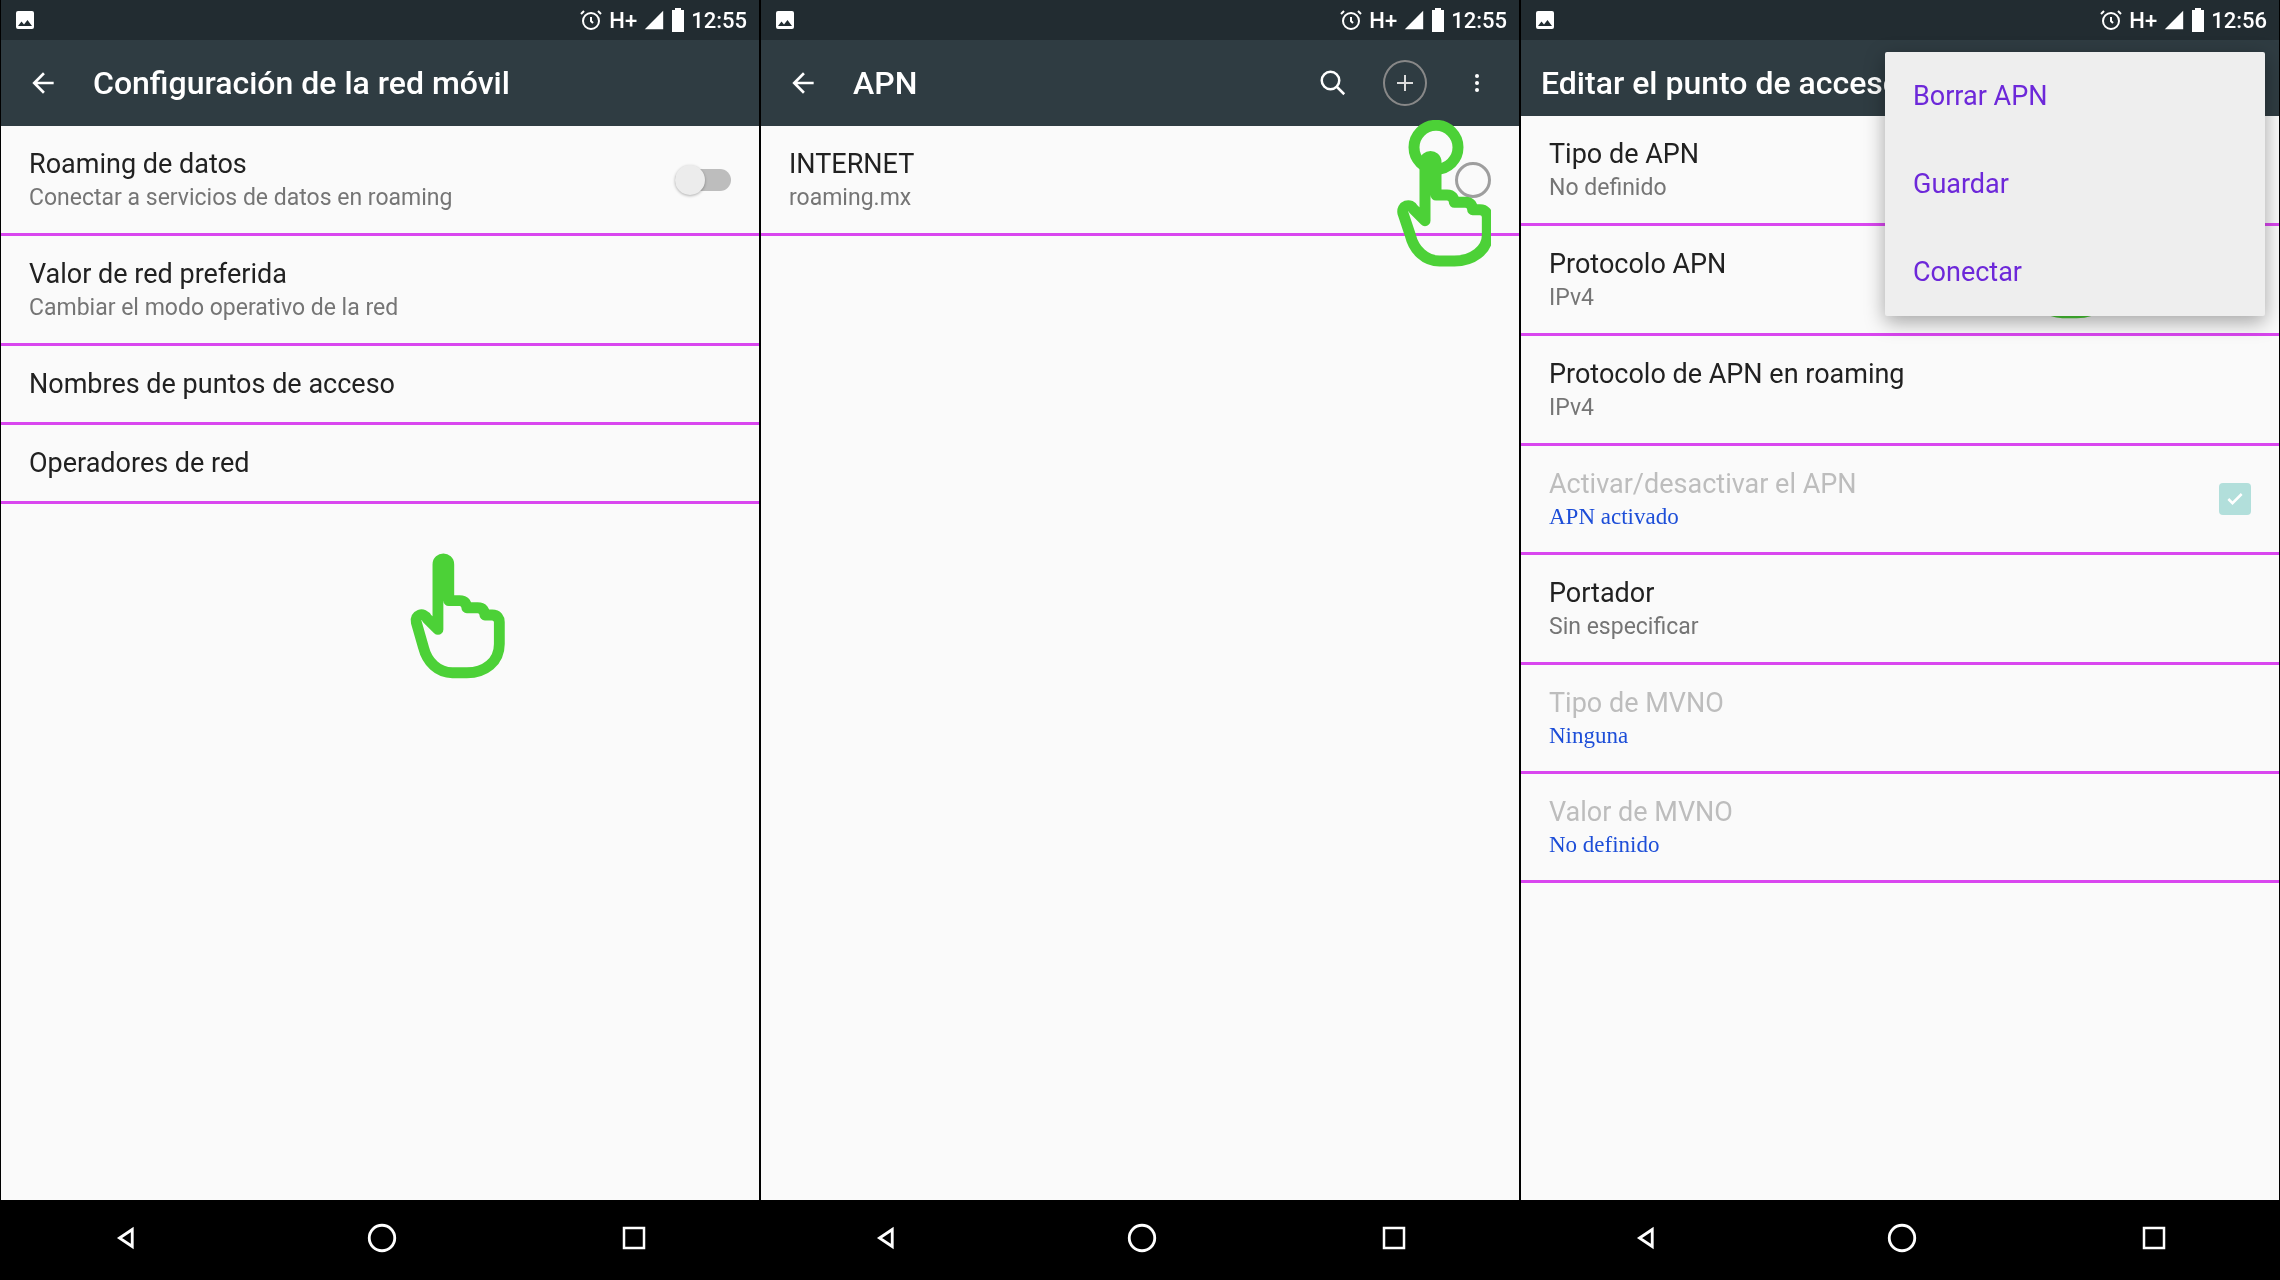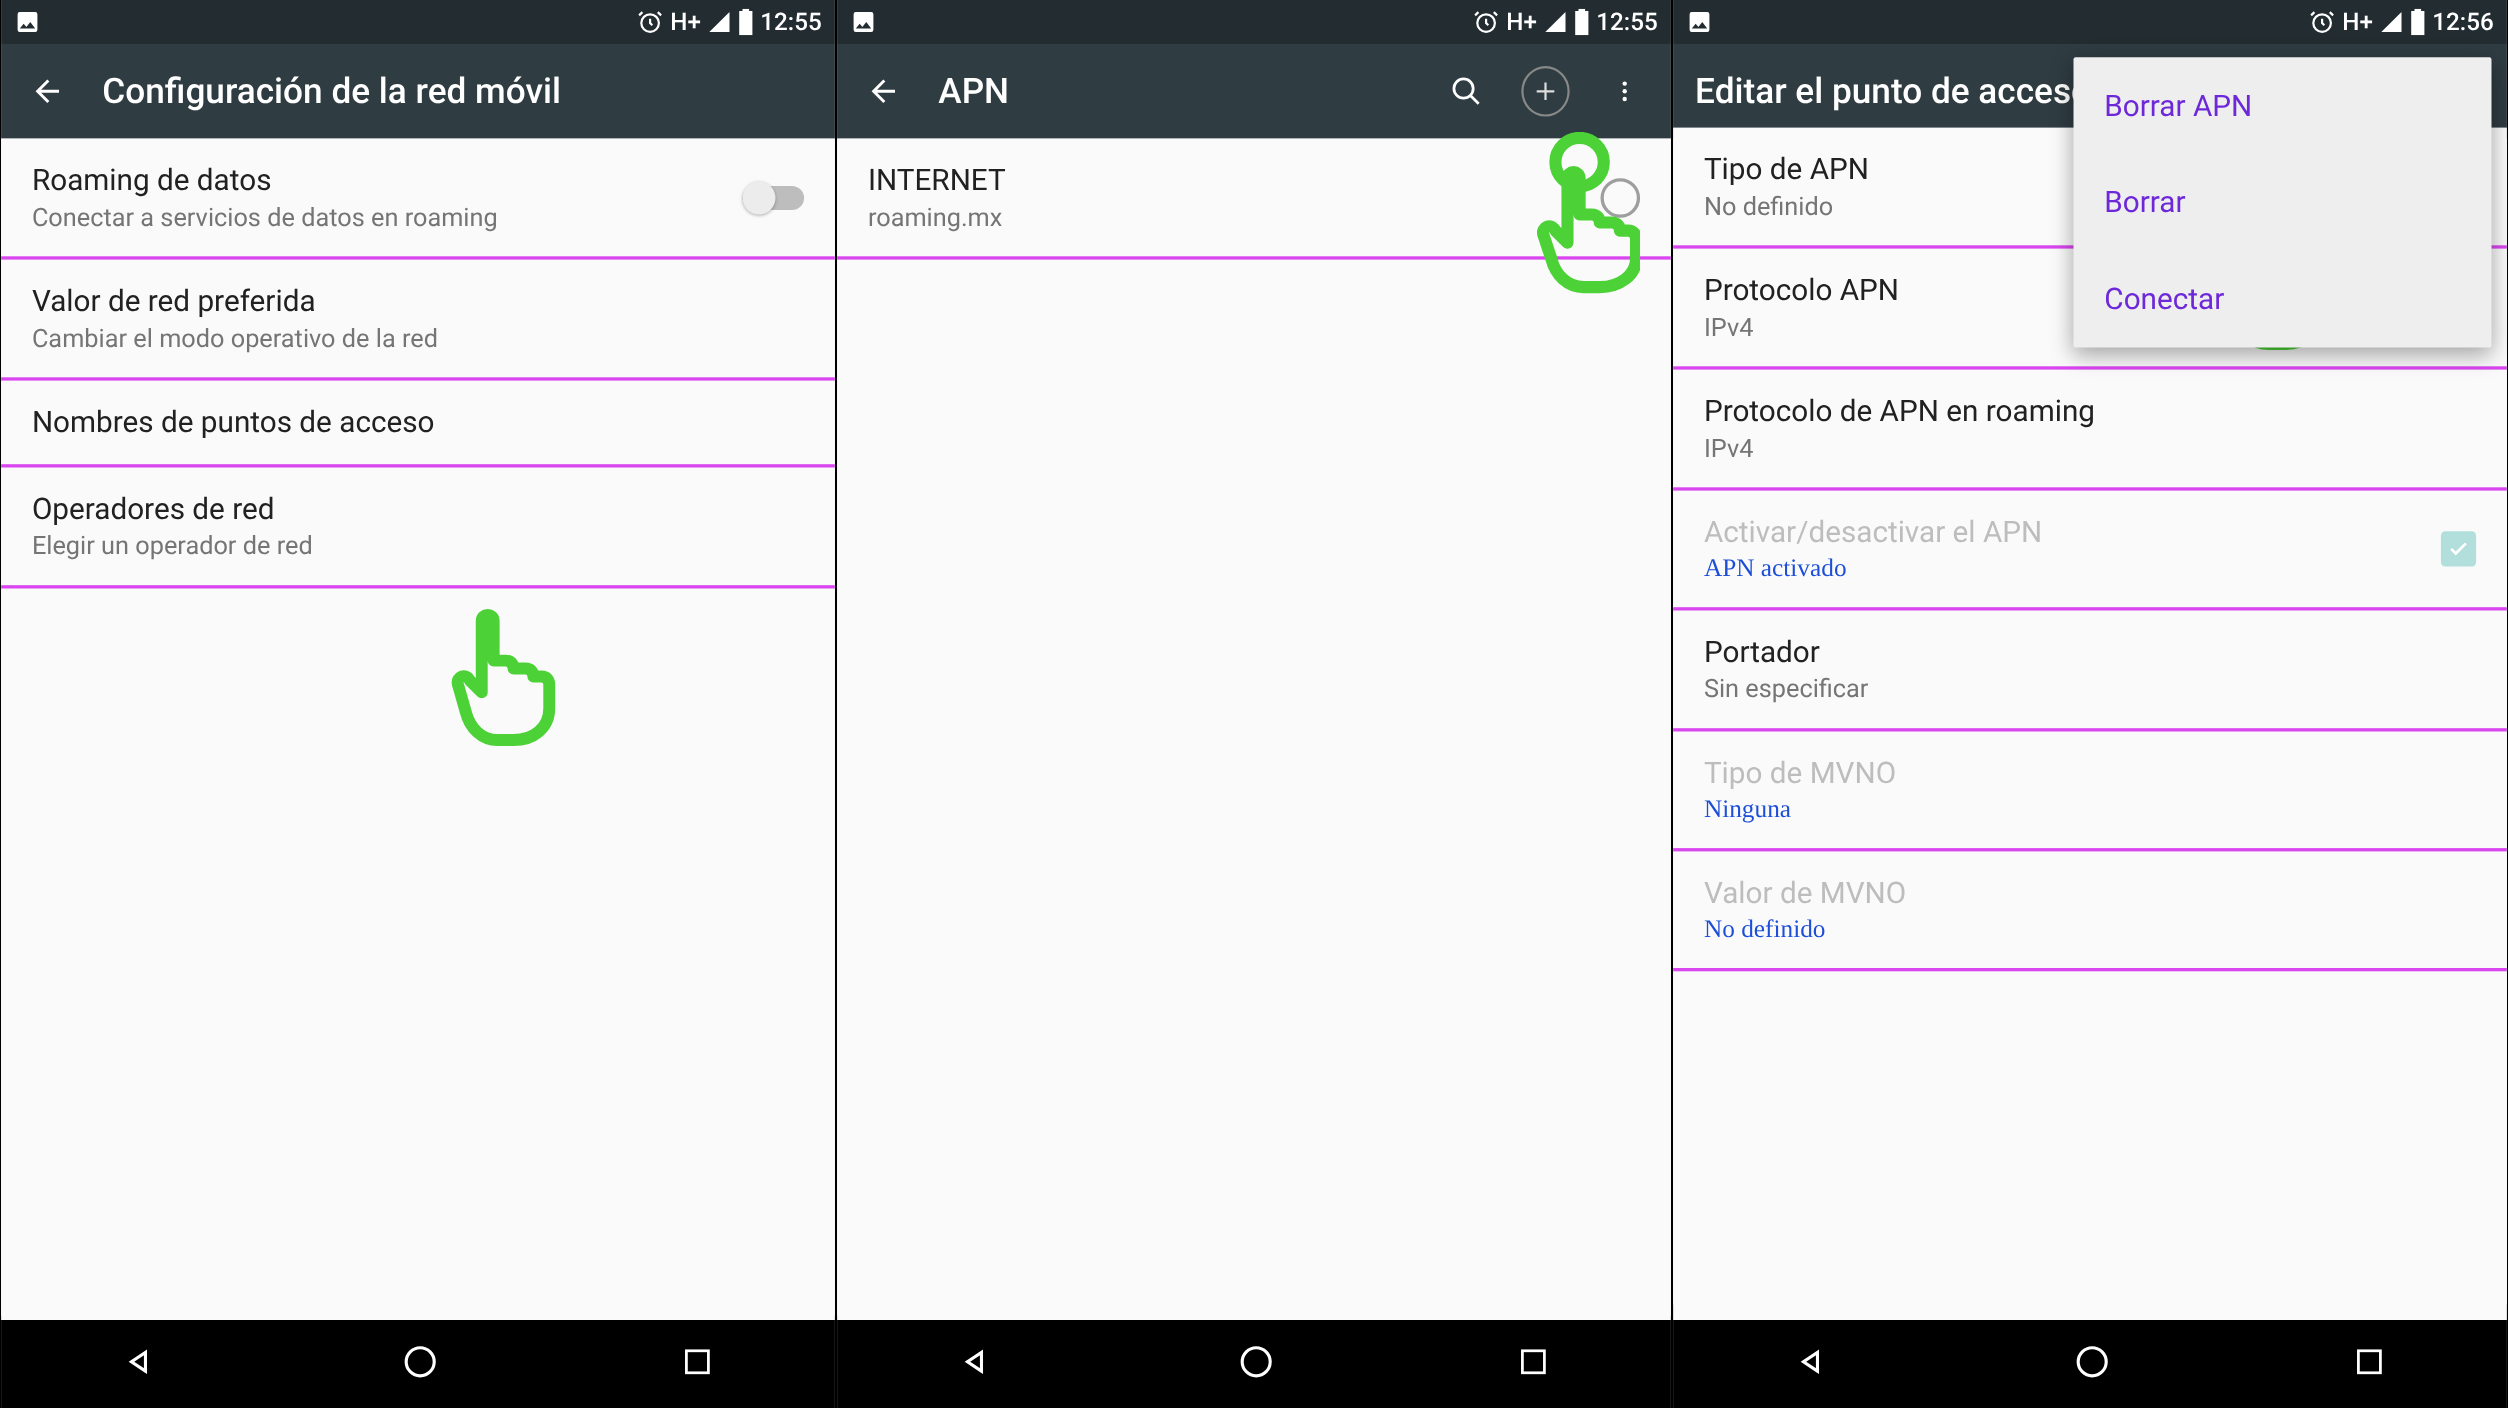--- a/index.html
+++ b/index.html
@@ -169,21 +169,20 @@
       </div>
     </div>
     <div class="row">
       <div class="row-text">
         <div class="row-title">Nombres de puntos de acceso</div>
       </div>
     </div>
     <div class="row">
       <div class="row-text">
         <div class="row-title">Operadores de red</div>
-        <div class="row-sub">Elegir un operador de red</div>
       </div>
     </div>
   </div>
 
   <div class="nav-bar">
     <div class="nav-btn"><svg width="34" height="34" viewBox="0 0 24 24" fill="none" stroke="#fff" stroke-width="2">
           <path d="M15 18l-9-6 9-6z"></path>
         </svg></div>
     <div class="nav-btn"><svg width="34" height="34" viewBox="0 0 24 24" fill="none" stroke="#fff" stroke-width="2">
           <circle cx="12" cy="12" r="9"></circle>
@@ -350,21 +349,21 @@
     <div class="row disabled">
       <div class="row-text">
         <div class="row-title">Valor de MVNO</div>
         <div class="row-sub">No definido</div>
       </div>
     </div>
   </div>
 
   <div class="popup-menu">
     <div class="popup-item">Borrar APN</div>
-    <div class="popup-item">Borrar</div>
+    <div class="popup-item">Guardar</div>
     <div class="popup-item">Conectar</div>
   </div>
 
   <div class="nav-bar">
     <div class="nav-btn"><svg width="34" height="34" viewBox="0 0 24 24" fill="none" stroke="#fff" stroke-width="2">
           <path d="M15 18l-9-6 9-6z"></path>
         </svg></div>
     <div class="nav-btn"><svg width="34" height="34" viewBox="0 0 24 24" fill="none" stroke="#fff" stroke-width="2">
           <circle cx="12" cy="12" r="9"></circle>
         </svg></div>

